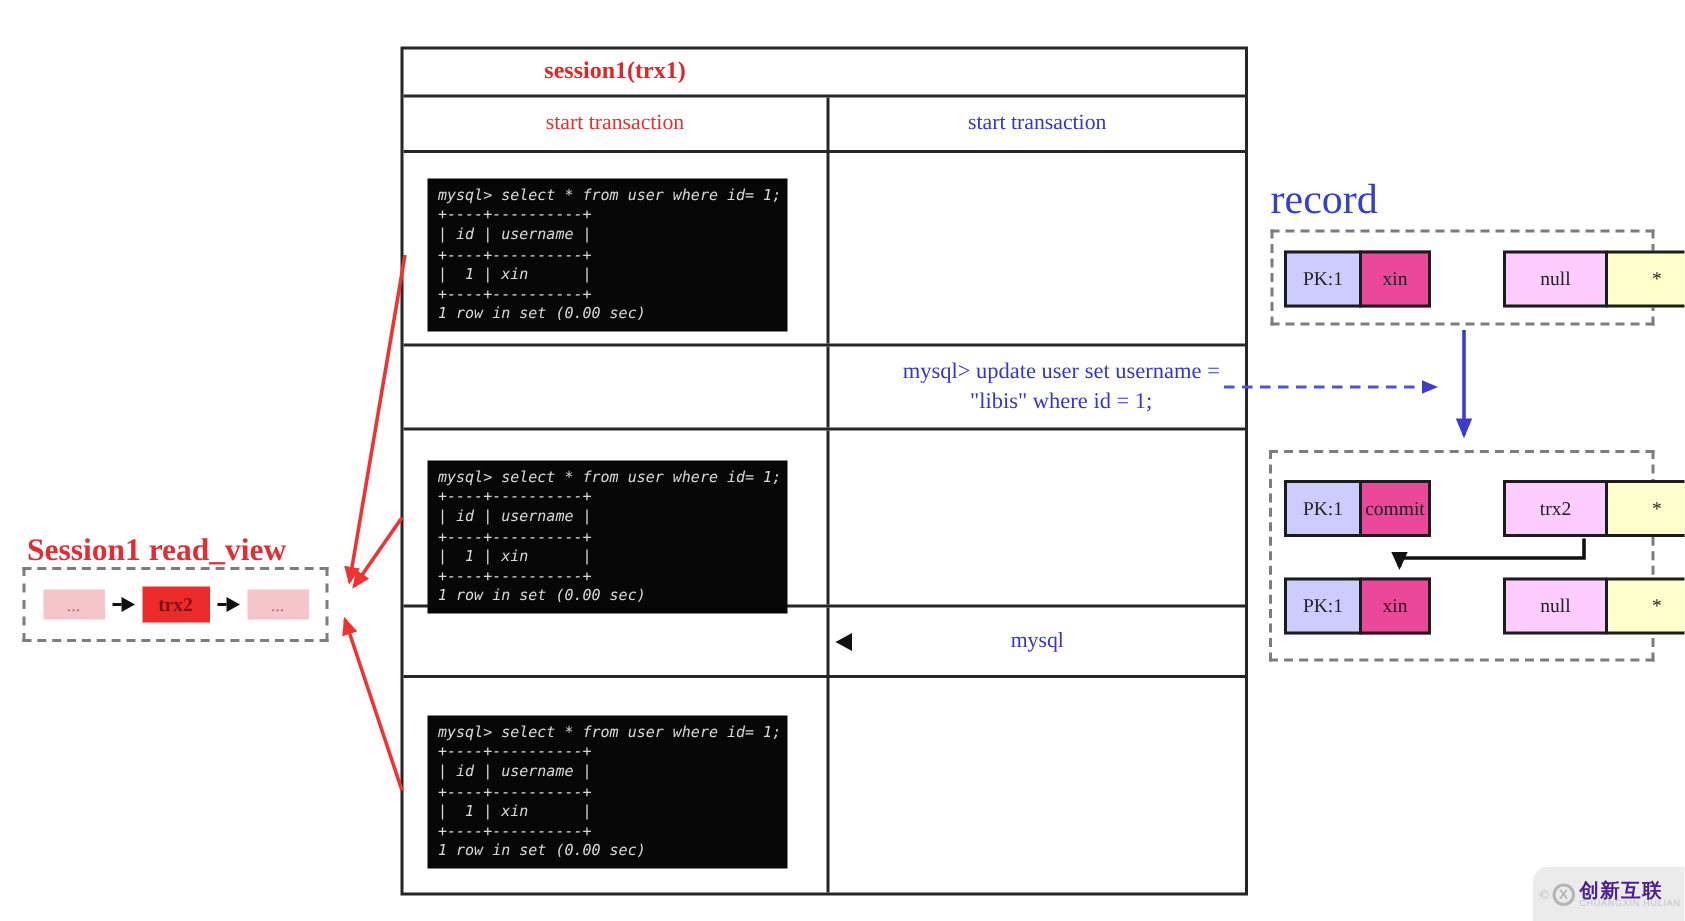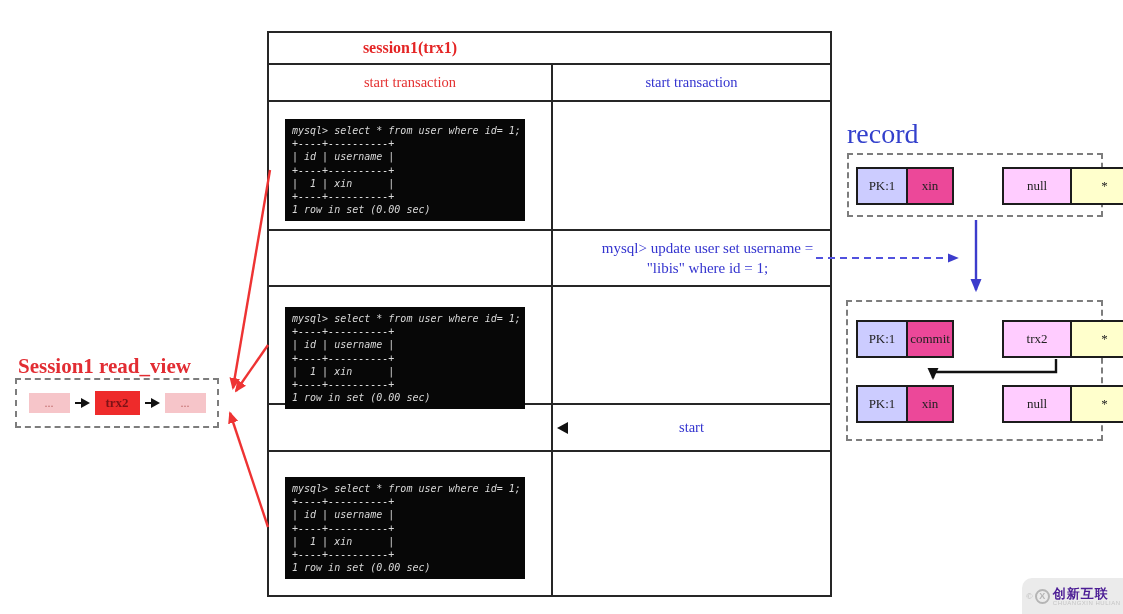--- a/index.html
+++ b/index.html
@@ -125,21 +125,21 @@
             <div>1 row in set (0.00 sec)</div>
           </div>
       </div>
       <div class="tcell c2"></div>
     </div>
     <div class="trow r-commit">
       <div class="tcell c1"></div>
       <div class="tcell c2">
         <div class="commit-cell">
           <span class="tri-left"></span>
-          <span class="blue-txt">start</span>
+          <span class="blue-txt">mysql</span>
         </div>
       </div>
     </div>
     <div class="trow r-term3">
       <div class="tcell c1 tpad3">
         <div class="terminal">
             <div>mysql&gt; select * from user where id= 1;</div>
             <div>+----+----------+</div>
             <div>| id | username |</div>
             <div>+----+----------+</div>

